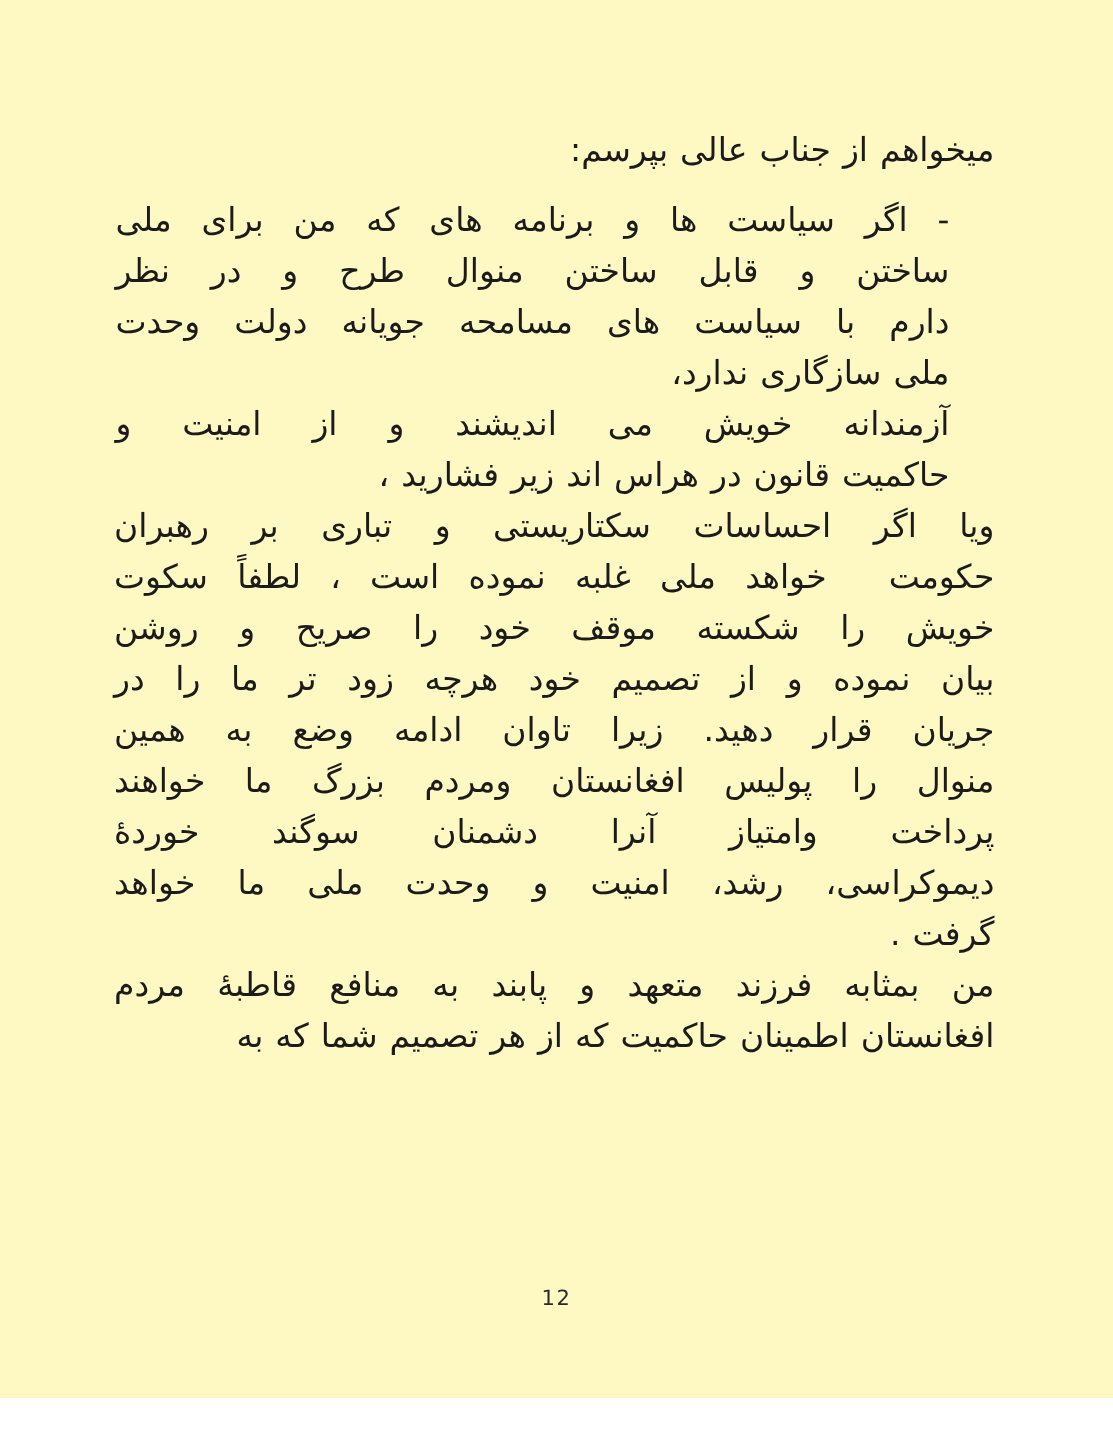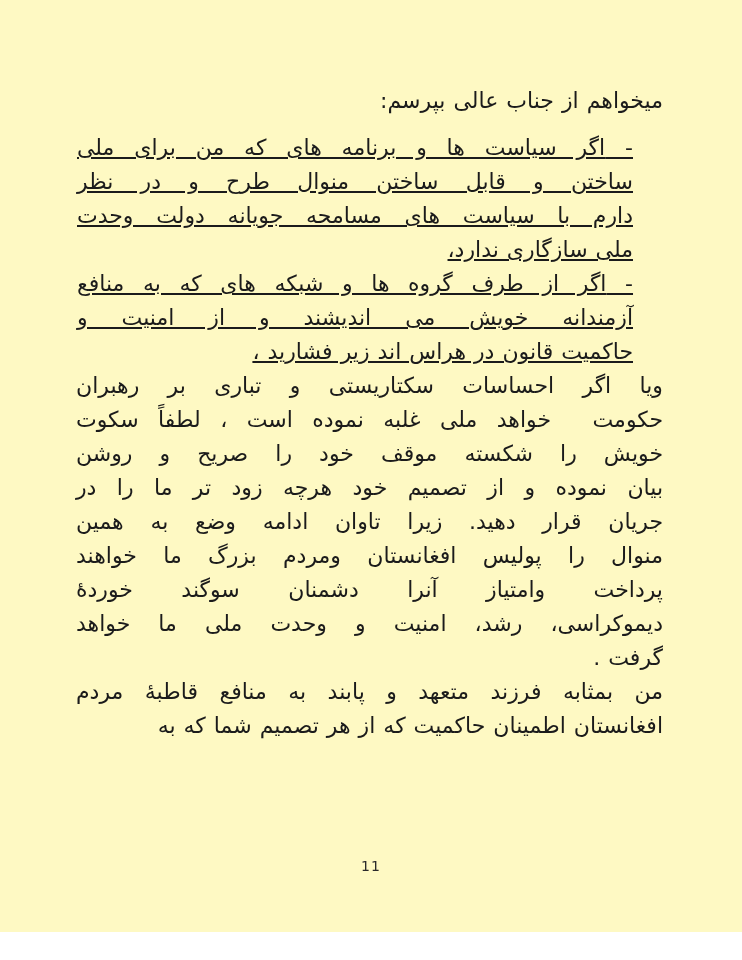--- a/index.html
+++ b/index.html
@@ -25,21 +25,21 @@
     line-height: 34px;
     text-align: justify;
     text-align-last: justify;
     word-spacing: 1px;
   }
   .line.last {
     text-align: right;
     text-align-last: right;
   }
   .block.heading { margin-bottom: 13px; }
-  .block.bullet  { margin-left: 1px; margin-right: 30px; text-decoration: underline; }
+  .block.bullet  { margin-left: 1px; margin-right: 30px; }
   .block.paragraph { }
   .marker { white-space: pre; }
   .page-number {
     position: absolute;
     bottom: 58px;
     left: 0;
     right: 0;
     text-align: center;
     font-size: 14px;
     letter-spacing: 1px;
@@ -56,34 +56,33 @@
       <div class="block heading">
         <div class="line last">میخواهم از جناب عالی بپرسم:</div>
       </div>
       <div class="block bullet">
         <div class="line"><span class="marker">- </span>اگر سیاست ها و برنامه های که من برای ملی</div>
         <div class="line">ساختن و قابل ساختن منوال طرح و در نظر</div>
         <div class="line">دارم با سیاست های مسامحه جویانه دولت وحدت</div>
         <div class="line last">ملی سازگاری ندارد،</div>
       </div>
       <div class="block bullet">
-        <div class="line"><span class="marker">- </span>اگر از طرف گروه ها و شبکه های که به منافع</div>
         <div class="line">آزمندانه خویش می اندیشند و از امنیت و</div>
         <div class="line last">حاکمیت قانون در هراس اند زیر فشارید ،</div>
       </div>
       <div class="block paragraph">
         <div class="line">ویا اگر احساسات سکتاریستی و تباری بر رهبران</div>
         <div class="line">حکومت  خواهد ملی غلبه نموده است ، لطفاً سکوت</div>
         <div class="line">خویش را شکسته موقف خود را صریح و روشن</div>
         <div class="line">بیان نموده و از تصمیم خود هرچه زود تر ما را در</div>
         <div class="line">جریان قرار دهید. زیرا تاوان ادامه وضع به همین</div>
         <div class="line">منوال را پولیس افغانستان ومردم بزرگ ما خواهند</div>
         <div class="line">پرداخت وامتیاز آنرا دشمنان سوگند خوردهٔ</div>
         <div class="line">دیموکراسی، رشد، امنیت و وحدت ملی ما خواهد</div>
         <div class="line last">گرفت .</div>
       </div>
       <div class="block paragraph">
         <div class="line">من بمثابه فرزند متعهد و پابند به منافع قاطبهٔ مردم</div>
         <div class="line last">افغانستان اطمینان حاکمیت که از هر تصمیم شما که به</div>
       </div>
     </div>
-  <div class="page-number">11</div>
+  <div class="page-number">12</div>
 </div>
 
 </body></html>

